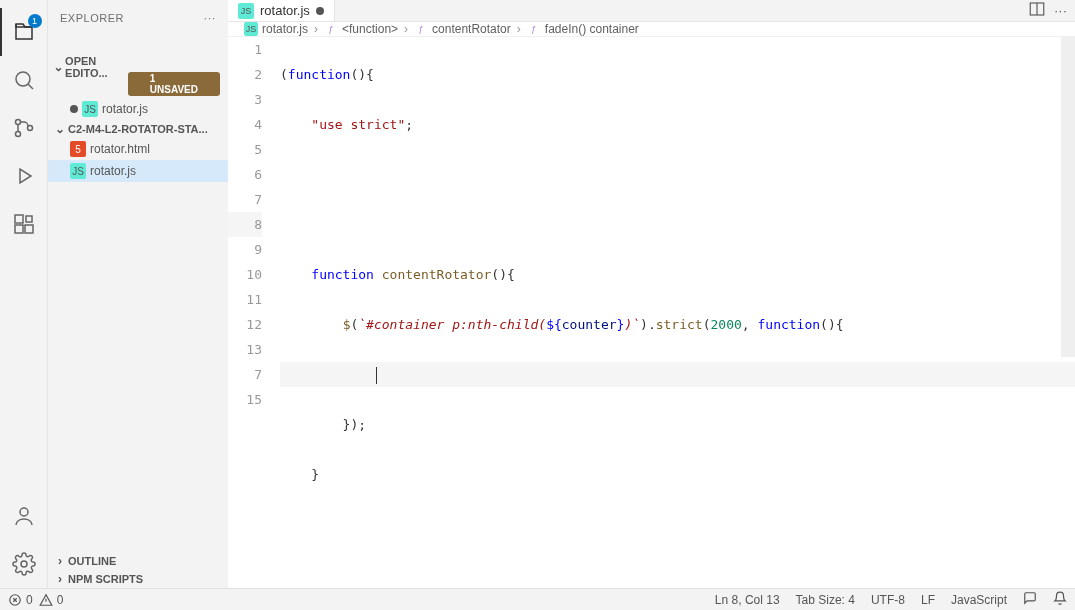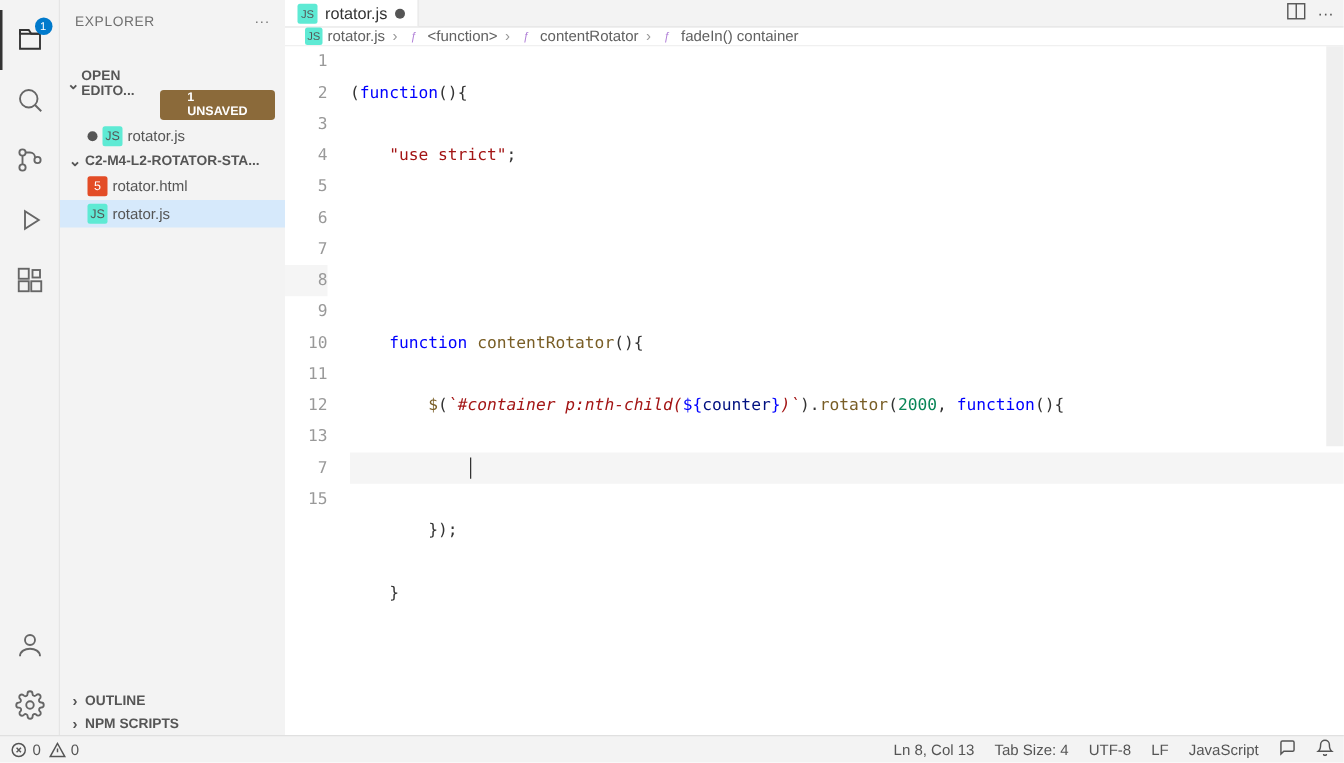--- a/index.html
+++ b/index.html
@@ -202,21 +202,21 @@
         <div class="line">13</div>
         <div class="line">7</div>
         <div class="line">15</div>
       </div>
       <div class="code-lines">
 <div class="line">(<span class="tok-kw">function</span>(){</div>
 <div class="line">    <span class="tok-str">"use strict"</span>;</div>
 <div class="line"> </div>
 <div class="line"> </div>
 <div class="line">    <span class="tok-kw">function</span> <span class="tok-fnname">contentRotator</span>(){</div>
-<div class="line">        <span class="tok-fn">$</span>(<span class="tok-tmpl">`#container p:nth-child(</span><span class="tok-kw">${</span><span class="tok-var">counter</span><span class="tok-kw">}</span><span class="tok-tmpl">)`</span>).<span class="tok-fn">rotator</span>(<span class="tok-num">2000</span>, <span class="tok-kw">function</span>(){</div>
+<div class="line">        <span class="tok-fn">$</span>(<span class="tok-tmpl">`#container p:nth-child(</span><span class="tok-kw">${</span><span class="tok-var">counter</span><span class="tok-kw">}</span><span class="tok-tmpl">)`</span>).<span class="tok-fn">strict</span>(<span class="tok-num">2000</span>, <span class="tok-kw">function</span>(){</div>
 <div class="line current">            <span class="cursor"></span></div>
 <div class="line">        });</div>
 <div class="line">    }</div>
 <div class="line"> </div>
 
 
 
 
       </div>
       <div class="minimap"></div>

